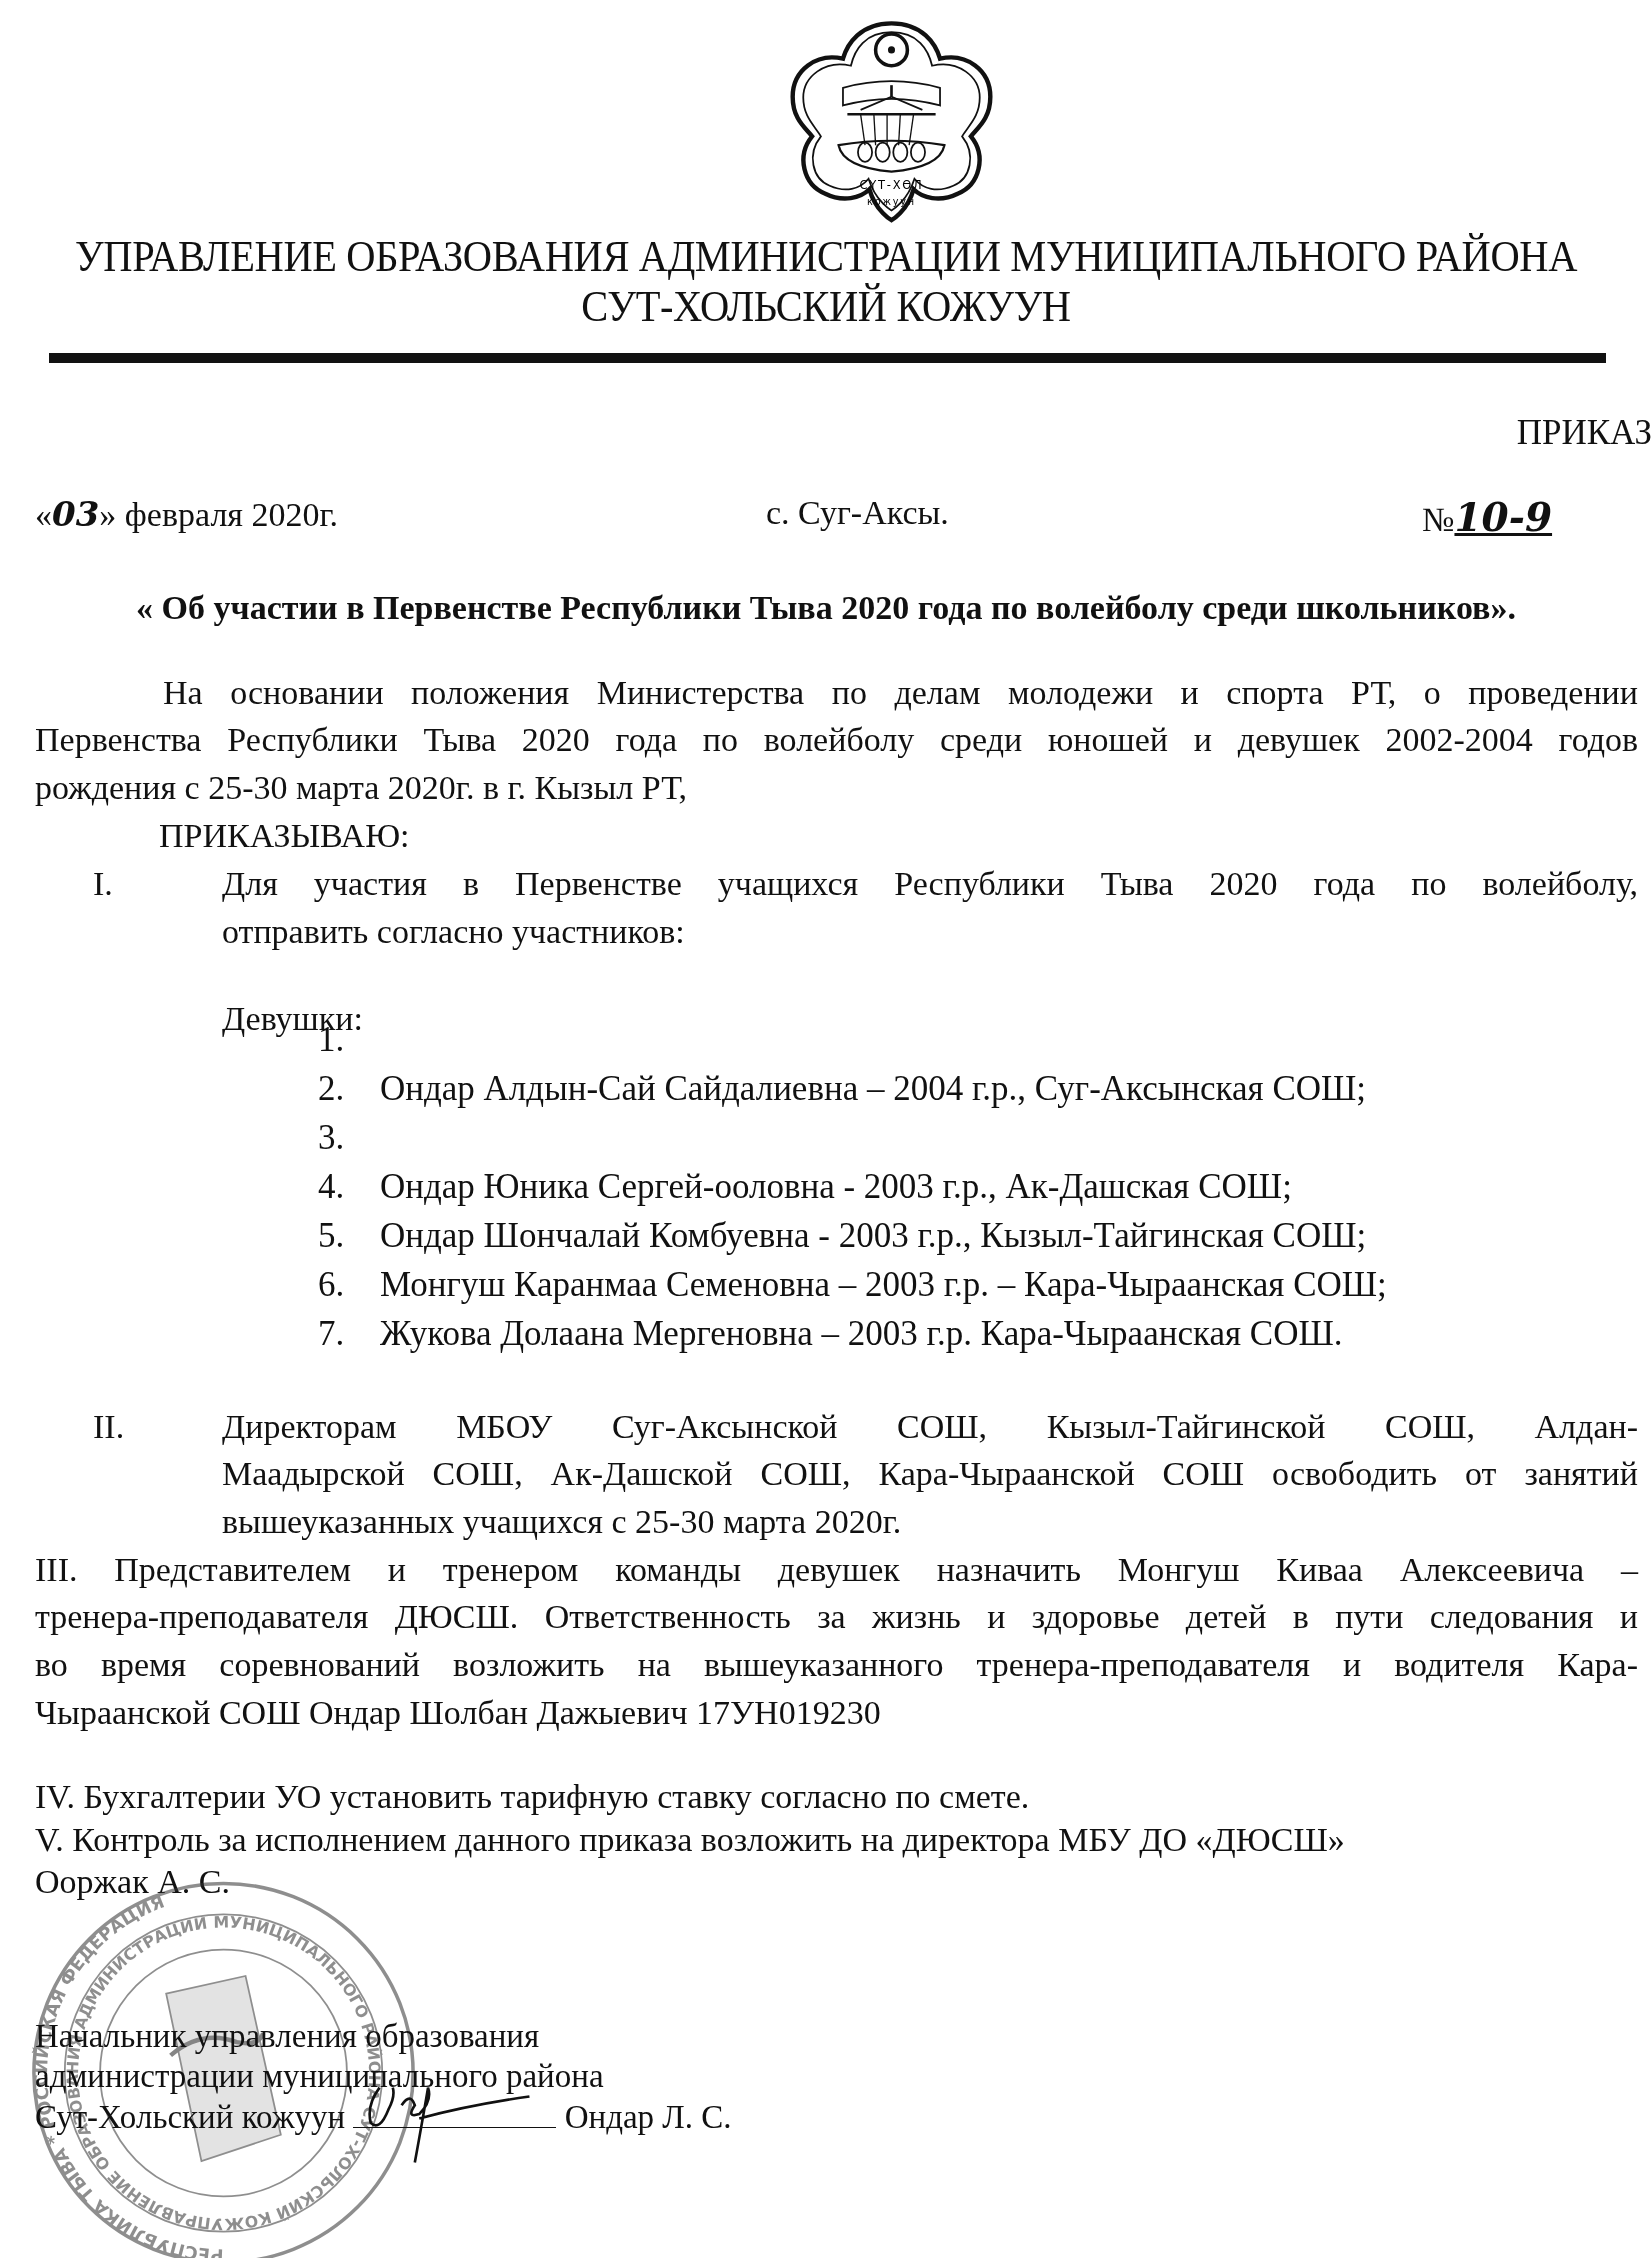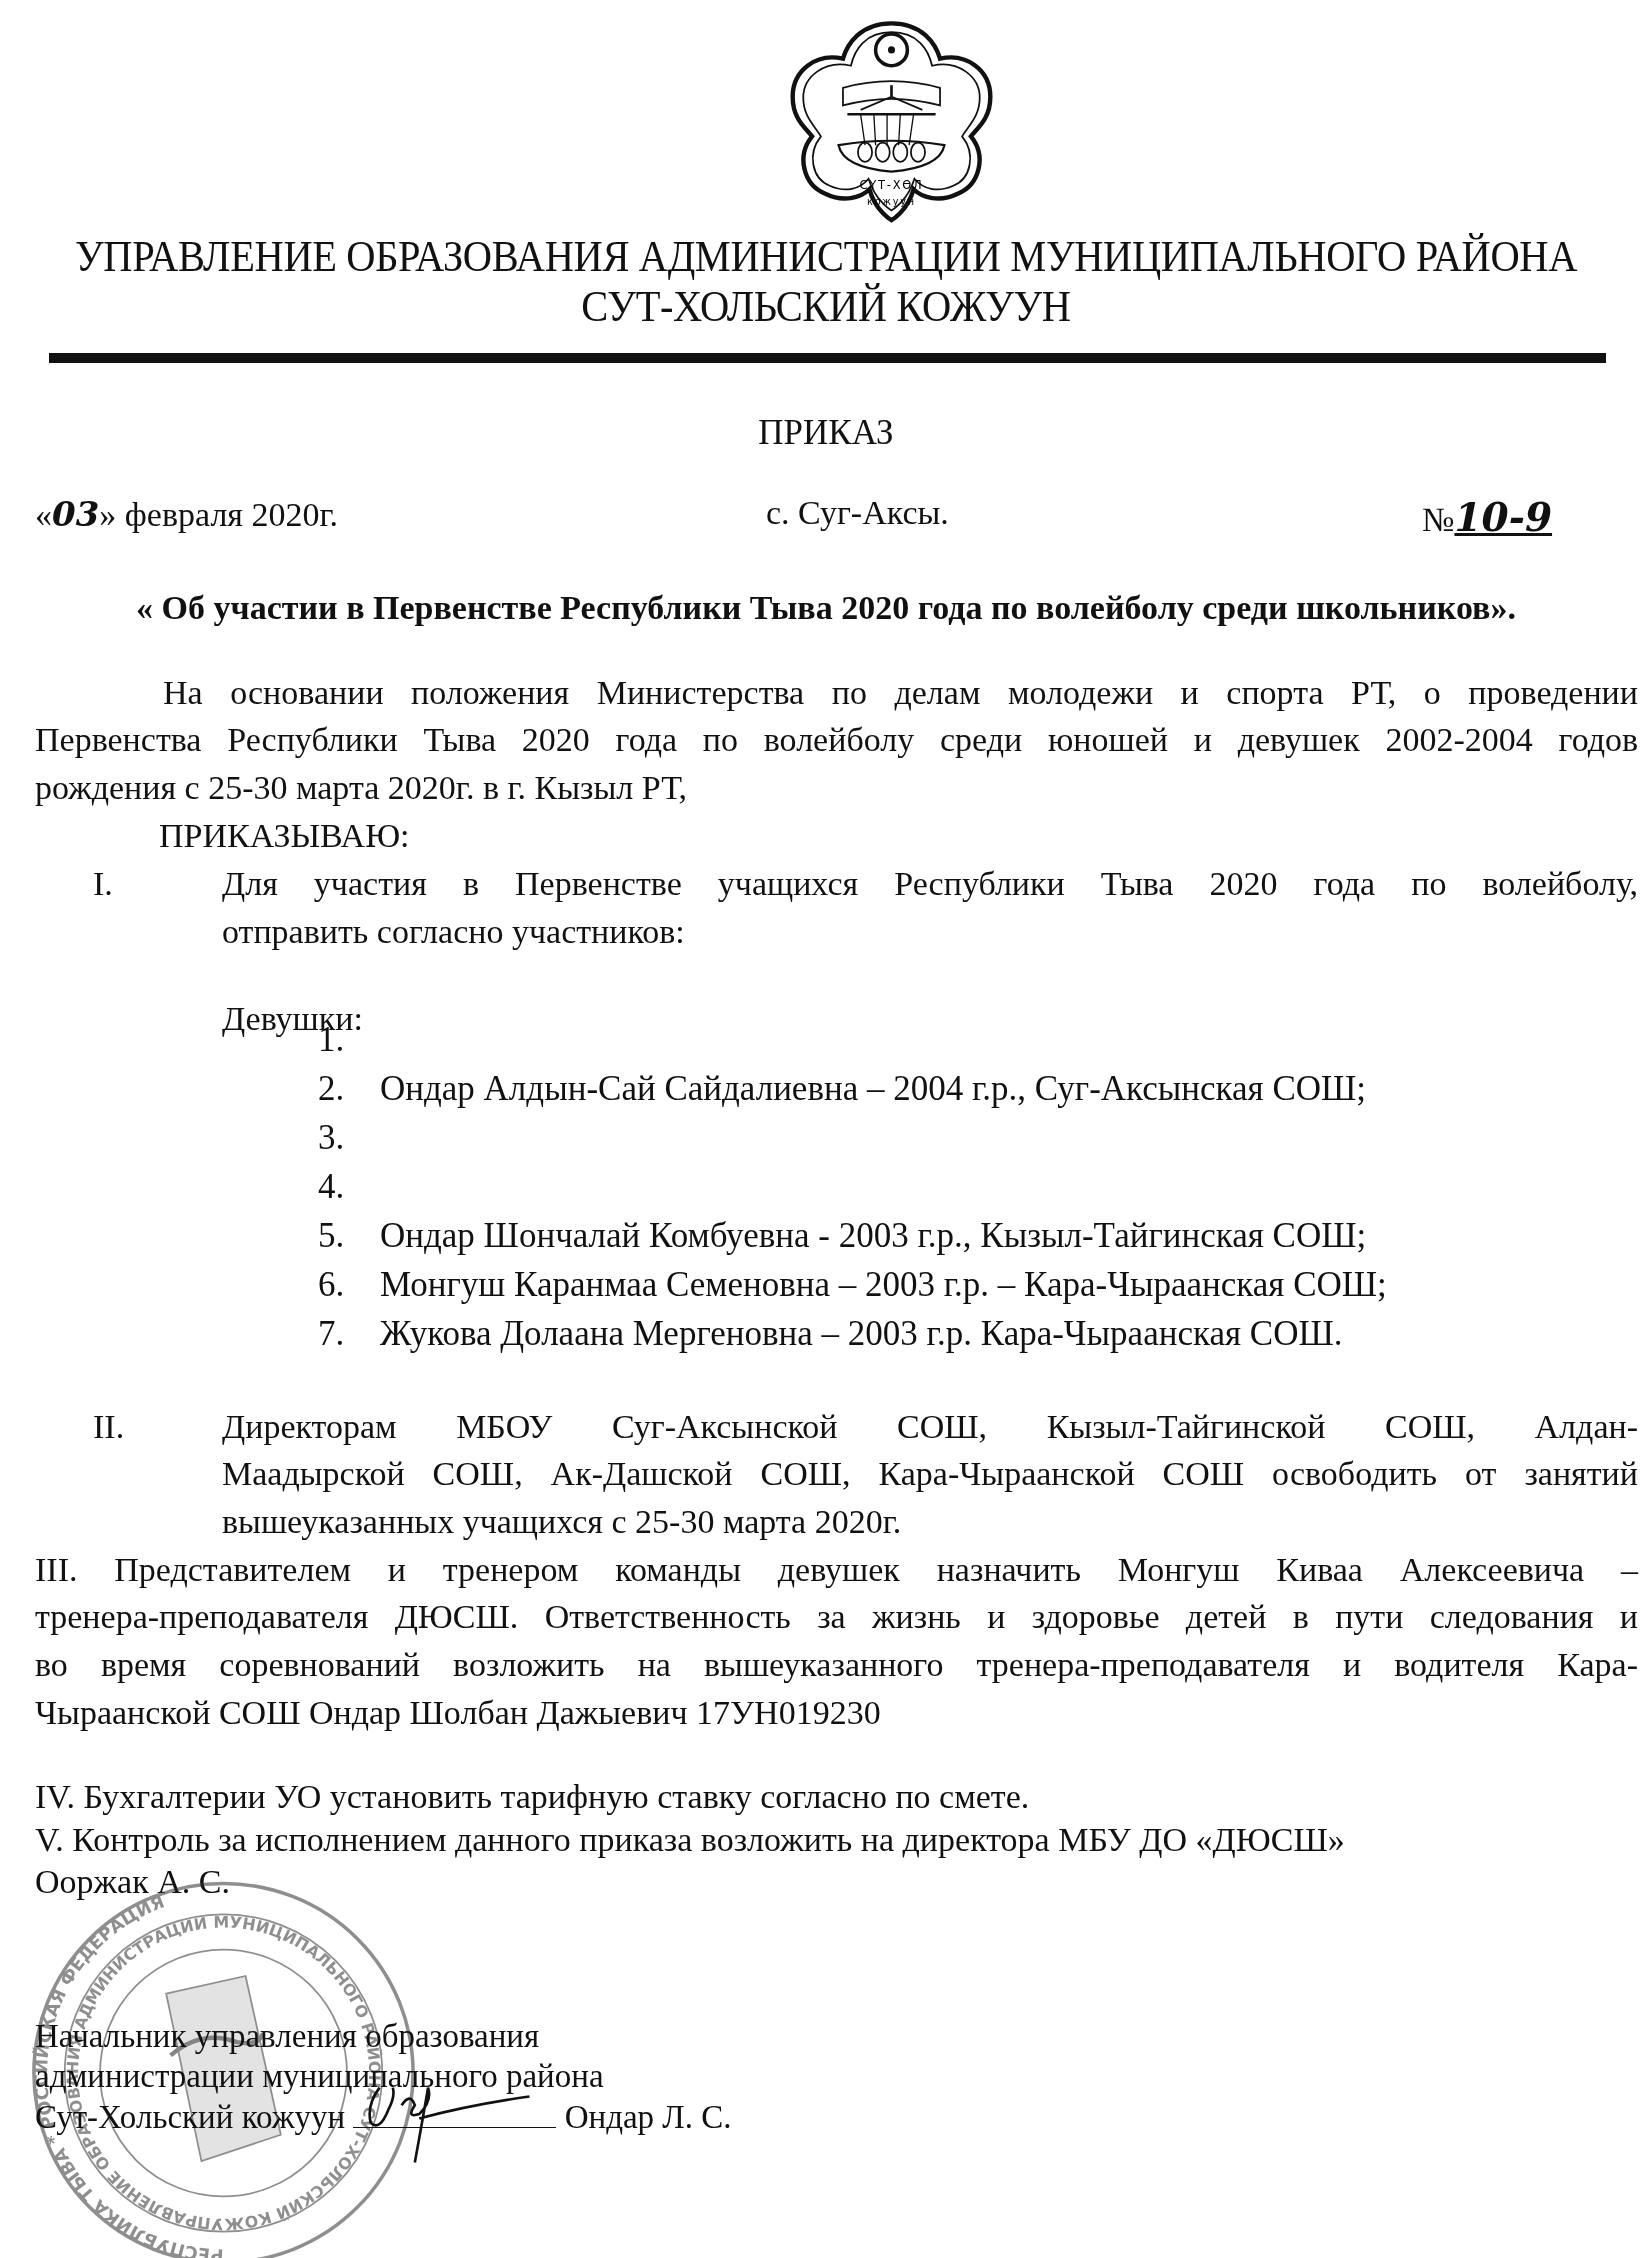--- a/index.html
+++ b/index.html
@@ -2,21 +2,21 @@
 <html style="font-size:14px"><head>
 <meta charset="utf-8">
 <style>
   html, body { margin: 0; padding: 0; background: #ffffff; }
   body { width: 1652px; height: 2258px; position: relative; overflow: hidden;
          font-family: "Liberation Serif", "DejaVu Serif", serif; color: #111; }
   .abs { position: absolute; }
   .emblem { left: 759px; top: 4.4px; width: 265px; height: 225px; }
   .hdr { left: 0; width: 1652px; text-align: center; font-size: 44px; letter-spacing: -0.4px; transform: scaleX(0.92); transform-origin: center; }
   .rule { left: 49px; top: 353px; width: 1557px; height: 9.7px; background: #111; }
-  .title { left: 0; width: 1652px; text-align: center; top: 413px; font-size: 35px; }
+  .title { left: 0; width: 1652px; text-align: right; top: 413px; font-size: 35px; }
   .meta { top: 494px; font-size: 34px; }
   .hand { font-family: "DejaVu Serif", serif; font-style: italic; font-weight: bold; text-align: right; }
   .subject { left: 0; width: 1652px; text-align: center; top: 589px; font-size: 34px; font-weight: bold; }
   .p { font-size: 34px; line-height: 48px; }
   .just { text-align: justify; text-align-last: justify; }
   .list { left: 318px; top: 1015px; font-size: 35px; line-height: 49px; }
   .list .row { display: flex; }
   .list .n { width: 62px; text-align: left; }
   .sig { font-size: 33px; line-height: 41px; }
   .sigline { display: inline-block; width: 203px; border-bottom: 1.8px solid #111; height: 26.5px; vertical-align: baseline; position: relative; }
@@ -83,20 +83,21 @@
     </div>
   <div class="row">
       <span class="n">2.</span>
       <span>Ондар Алдын-Сай Сайдалиевна – 2004 г.р., Суг-Аксынская СОШ;</span>
     </div>
   <div class="row">
       <span class="n">3.</span>
     </div>
   <div class="row">
       <span class="n">4.</span>
+      <span>Ондар Юника Сергей-ооловна  - 2003 г.р., Ак-Дашская СОШ;</span>
     </div>
   <div class="row">
       <span class="n">5.</span>
       <span>Ондар Шончалай Комбуевна  - 2003 г.р., Кызыл-Тайгинская СОШ;</span>
     </div>
   <div class="row">
       <span class="n">6.</span>
       <span>Монгуш Каранмаа Семеновна  – 2003 г.р. – Кара-Чыраанская СОШ;</span>
     </div>
   <div class="row">

